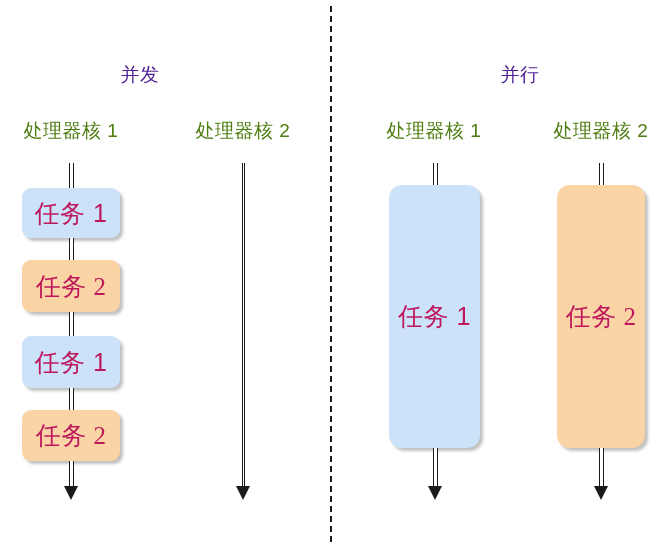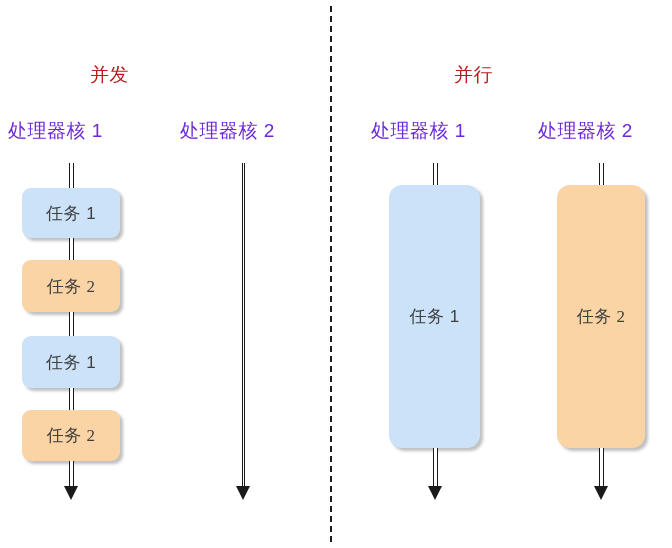--- a/index.html
+++ b/index.html
@@ -25,30 +25,30 @@
     top: 6px;
     width: 0;
     height: 536px;
     border-left: 2px dashed #1a1a1a;
   }
 
   
   .section-title {
     position: absolute;
     font-size: 19px;
-    color: #b91c1c;
-    text-align: left;
+    color: #4c1d95;
+    text-align: center;
     white-space: nowrap;
     letter-spacing: 0.5px;
   }
   .core-label {
     position: absolute;
     font-size: 19px;
-    color: #6d28d9;
-    text-align: left;
+    color: #4d7c0f;
+    text-align: center;
     white-space: nowrap;
     letter-spacing: 0.5px;
   }
 
   
   .task-box {
     position: absolute;
     border-radius: 9px;
     box-shadow: 3px 3px 3px rgba(140,140,140,0.55);
     display: flex;
@@ -57,22 +57,22 @@
     box-sizing: border-box;
   }
   .task-box.blue {
     background: #cbe2f8;
   }
   .task-box.orange {
     background: #fbd4a5;
     font-family: Liberation Serif, serif;
   }
   .task-box .task-text {
-    font-size: 17px;
-    color: #404040;
+    font-size: 25px;
+    color: #be185d;
     white-space: nowrap;
     letter-spacing: 0.5px;
   }
   .task-box.tall {
     border-radius: 13px;
     align-items: center;
   }
 
   
   .vline {
@@ -129,21 +129,21 @@
   <div class="task-box orange" style="left:22px; top:410px; width:98px; height:51px;">
     <span class="task-text">任务 2</span>
   </div>
 
   <div class="vline" style="left:69px; top:461px; height:27px;"></div>
   <div class="arrow-head" style="left:64px; top:486px;"></div>
 
   <div class="vline thin" style="left:242px; top:163px; height:325px;"></div>
   <div class="arrow-head" style="left:236px; top:486px;"></div>
 
-  <div class="section-title" style="left:454px; top:62px; width:100px;font-family:Liberation Mono, monospace;">并行</div>
+  <div class="section-title" style="left:470px; top:62px; width:100px;font-family:Liberation Mono, monospace;">并行</div>
 
   <div class="core-label" style="left:371px; top:118px; width:126px;">处理器核 1</div>
 
   <div class="core-label" style="left:538px; top:118px; width:126px;">处理器核 2</div>
 
   <div class="vline" style="left:433px; top:163px; height:22px;"></div>
 
   <div class="task-box blue tall" style="left:389px; top:185px; width:91px; height:263px;">
     <span class="task-text">任务 1</span>
   </div>

